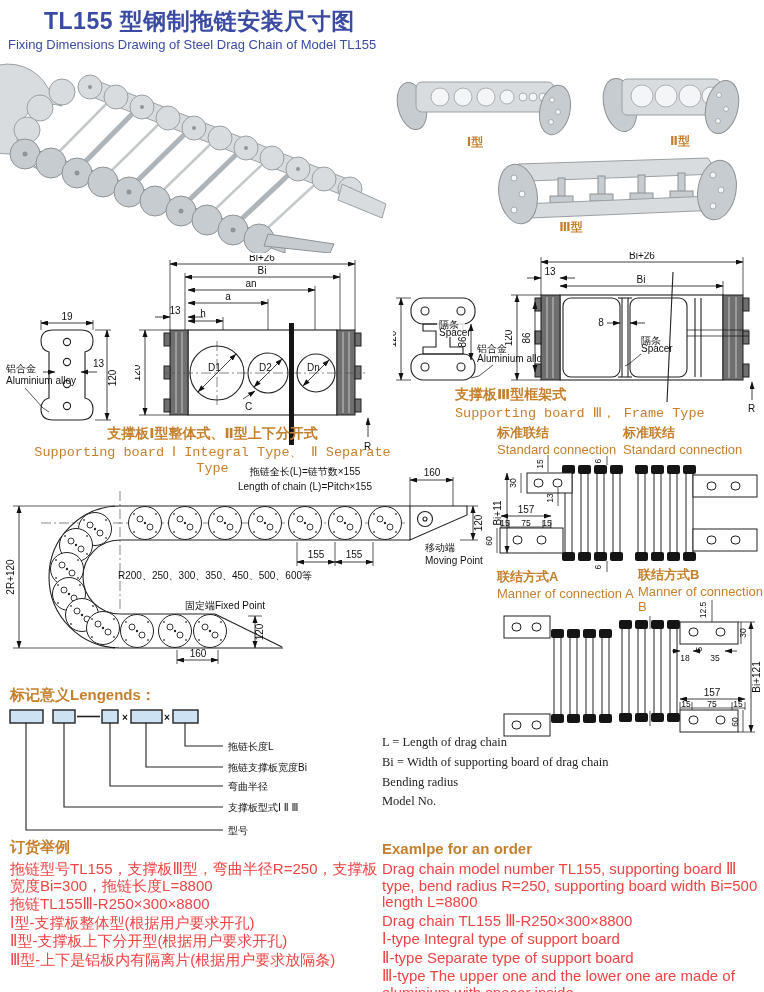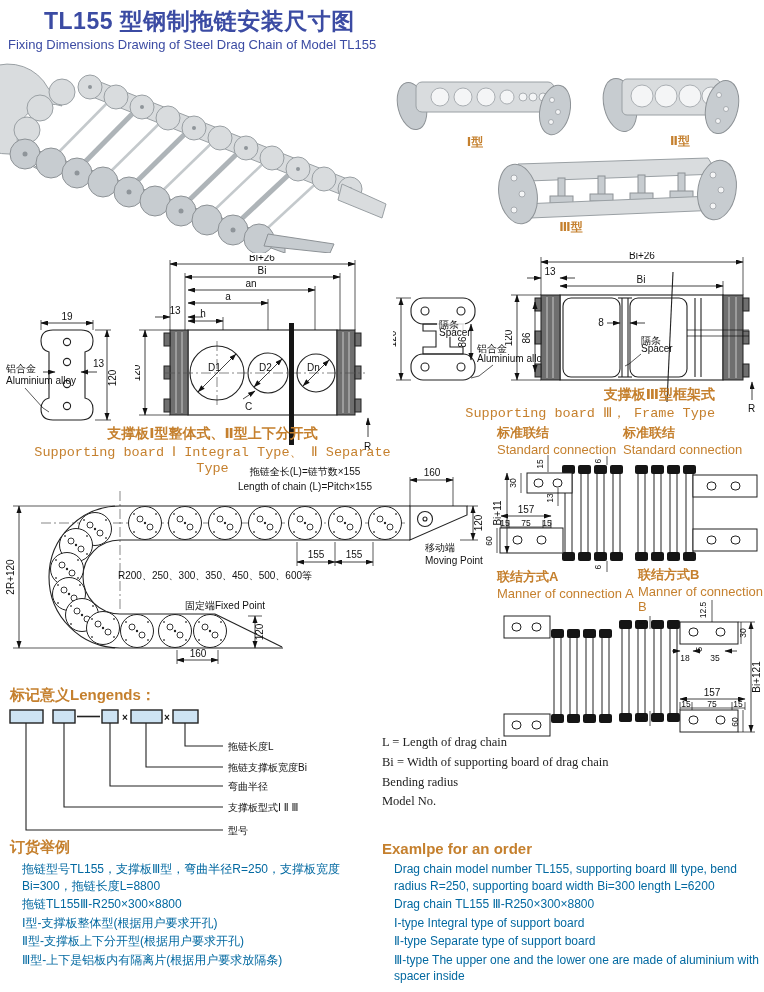--- a/index.html
+++ b/index.html
@@ -8,21 +8,21 @@
   .page{position:relative;width:764px;height:992px;background:#fff;overflow:hidden;}
   .abs{position:absolute;}
   .t-zh{font-size:23px;font-weight:bold;color:var(--blue);letter-spacing:.5px;margin-left:36px;}
   .t-en{font-size:13px;color:var(--blue);}
   .cap-zh{font-size:14px;font-weight:bold;color:var(--orange);}
   .cap-en{font-size:13.5px;color:var(--orange);font-family:Liberation Mono, monospace;}
   .ph-label{font-size:12px;font-weight:bold;color:var(--orange);text-align:center;}
   .std b{display:block;font-size:13px;color:var(--orange);}
   .std span{display:block;font-size:13px;color:var(--orange);}
   .heading-org{font-size:15px;font-weight:bold;color:var(--orange);}
-  .ord p{font-size:12px;line-height:16.5px;color:#0369a1;margin-bottom:2px;margin-left:12px;}
+  .ord p{font-size:15px;line-height:16.5px;color:#ef4444;margin-bottom:2px;}
   .leg-en div{font-size:12.5px;color:#222;line-height:19.8px;font-family:Liberation Serif, serif;}
   svg text{font-family:"Liberation Sans","DejaVu Sans",sans-serif;font-size:10px;fill:#111;}
   svg .sm{font-size:8.5px;}
   .ol{stroke:#222;stroke-width:1.1;fill:none;}
   .xl{stroke:#111;stroke-width:.7;fill:none;}
   .dl{stroke:#111;stroke-width:.8;fill:none;marker-start:url(#as);marker-end:url(#ae);}
   .de{stroke:#111;stroke-width:.8;fill:none;marker-end:url(#ae);}
   .cl{stroke:#555;stroke-width:.7;fill:none;stroke-dasharray:10 3 2 3;}
   .plate{fill:#6f6f6f;stroke:#222;stroke-width:1;}
   .hat{stroke:#c9c9c9;stroke-width:1;}
@@ -338,21 +338,21 @@
       <text x="96" y="74" text-anchor="middle">8</text>
       <rect x="134" y="84" width="28" height="18" fill="#fff" opacity=".85"></rect>
       <text x="136" y="92" font-size="9">隔条</text>
       <text x="136" y="100" font-size="7" fill="#555">Spacer</text>
       <polyline class="xl" points="136,102 124,112 120,114"></polyline>
       <line class="de" x1="247" y1="148" x2="247" y2="130"></line>
       <text x="243" y="160">R</text>
     </g>
   </svg>
 
-  <div class="abs" style="left:455px;top:386px;width:260px;text-align:right">
+  <div class="abs" style="left:455px;top:386px;width:260px;text-align:left">
     <div class="cap-zh">支撑板Ⅲ型框架式</div>
     <div class="cap-en">Supporting board Ⅲ， Frame Type</div>
   </div>
 
   <div class="abs std" style="left:497px;top:424px">
     <b>标准联结</b>
     <span>Standard connection</span>
   </div>
   <div class="abs std" style="left:623px;top:424px">
     <b>标准联结</b>
@@ -637,20 +637,20 @@
     <div class="heading-org" style="margin-bottom:4px">订货举例</div>
     <p>拖链型号TL155，支撑板Ⅲ型，弯曲半径R=250，支撑板宽度Bi=300，拖链长度L=8800</p>
     <p>拖链TL155Ⅲ-R250×300×8800</p>
     <p>Ⅰ型-支撑板整体型(根据用户要求开孔)</p>
     <p>Ⅱ型-支撑板上下分开型(根据用户要求开孔)</p>
     <p>Ⅲ型-上下是铝板内有隔离片(根据用户要求放隔条)</p>
   </div>
 
   <div class="abs ord" style="left:382px;top:840px;width:378px">
     <div class="heading-org" style="margin-bottom:4px">Examlpe for an order</div>
-    <p>Drag chain model number TL155, supporting board Ⅲ type, bend radius R=250, supporting board width Bi=300 length L=6200</p>
+    <p>Drag chain model number TL155, supporting board Ⅲ type, bend radius R=250, supporting board width Bi=500 length L=8800</p>
     <p>Drag chain TL155 Ⅲ-R250×300×8800</p>
     <p>Ⅰ-type Integral type of support board</p>
     <p>Ⅱ-type Separate type of support board</p>
     <p>Ⅲ-type The upper one and the lower one are made of aluminium with spacer inside</p>
   </div>
 
 </div>
 
 </body></html>

